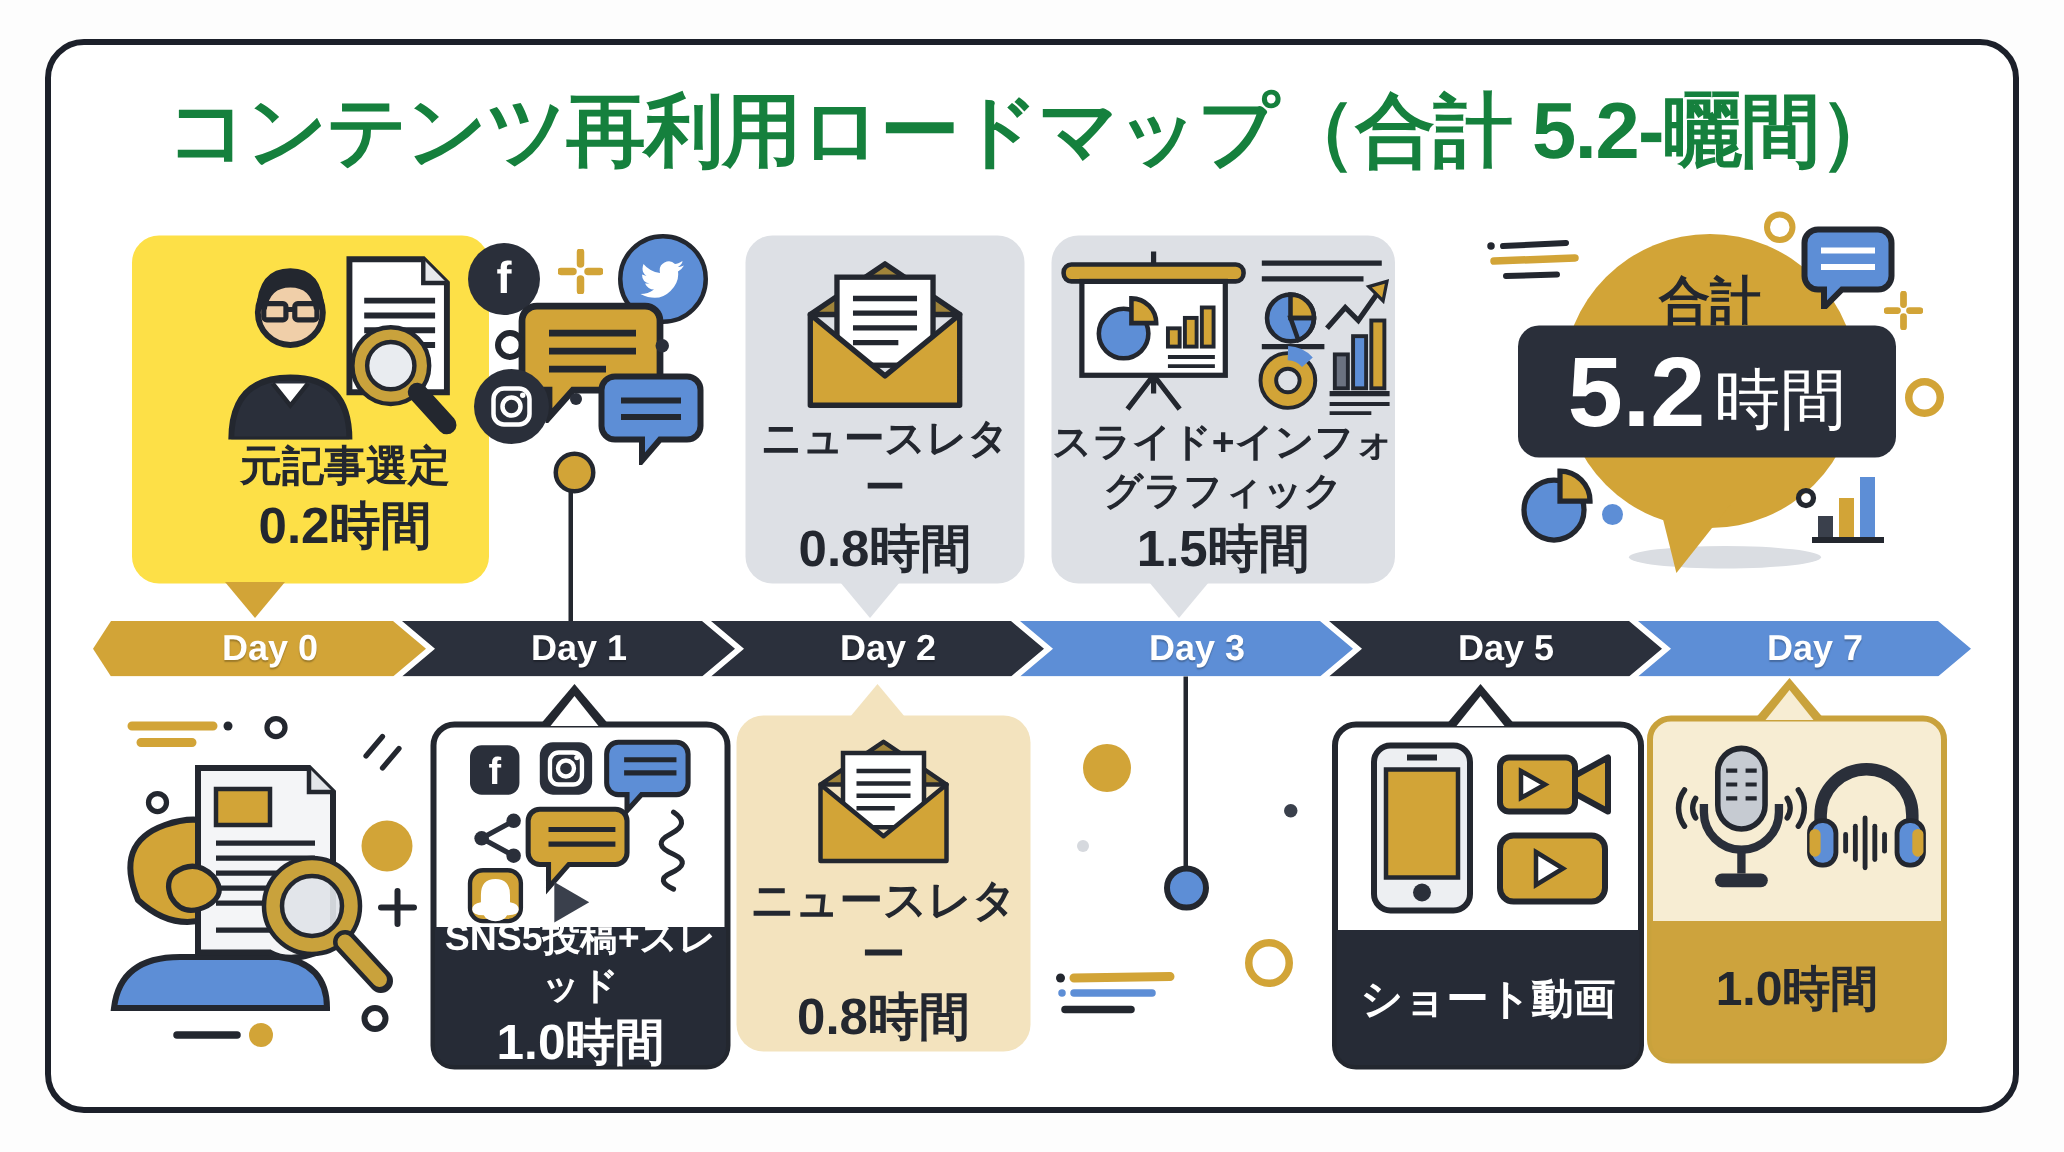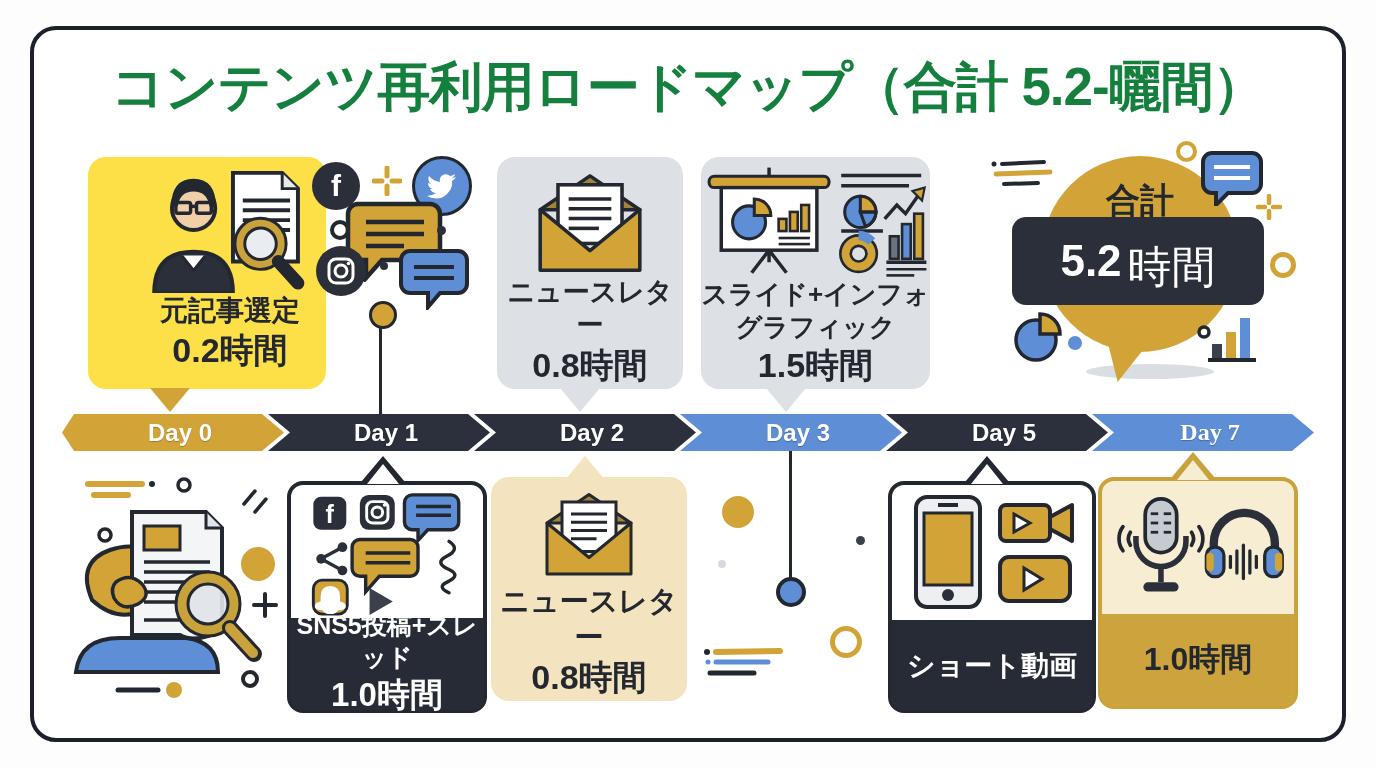--- a/index.html
+++ b/index.html
@@ -35,21 +35,21 @@
   .ring{position:absolute;border-radius:50%;background:transparent;}
   .vline{position:absolute;width:3px;background:#23272f;}
   
   #bubble{position:absolute;left:1042px;top:156px;width:196px;height:196px;border-radius:50%;background:#d2a437;}
   #bubble-tail{position:absolute;left:1102px;top:336px;width:52px;height:46px;background:#d2a437;
                clip-path:polygon(8% 0,100% 0,30% 100%);}
   #bubble-shadow{position:absolute;left:1086px;top:364px;width:128px;height:15px;border-radius:50%;background:#dadde2;}
   #total-label{position:absolute;left:1042px;top:178px;width:196px;text-align:center;font-size:34px;font-weight:800;color:#23272f;}
   #total-plate{position:absolute;left:1012px;top:217px;width:252px;height:88px;background:#2a2f3a;border-radius:14px;
                display:flex;align-items:center;justify-content:center;gap:6px;color:#fff;}
-  #total-value{font-size:44px;font-weight:800;line-height:1;}
+  #total-value{font-size:66px;font-weight:800;line-height:1;}
   #total-unit{font-size:44px;font-weight:400;line-height:1;padding-top:12px;}
   svg{display:block;}
 </style>
 </head>
 <body>
 
 <div id="stage">
   <div id="frame"></div>
 
   <div id="title">コンテンツ再利用ロードマップ（合計 5.2-曬間）</div>
@@ -222,21 +222,21 @@
     </div>
   <div class="chev chev-mid bg-dark" style="left:474px;">
       <span>Day 2</span>
     </div>
   <div class="chev chev-mid bg-blue" style="left:680px;">
       <span>Day 3</span>
     </div>
   <div class="chev chev-mid bg-dark" style="left:886px;">
       <span>Day 5</span>
     </div>
-  <div class="chev chev-mid bg-blue" style="left:1092px;font-family:Liberation Serif, serif;">
+  <div class="chev chev-mid bg-blue" style="left:1092px;">
       <span>Day 7</span>
     </div>
 
   <div class="vline" style="left:789px;top:451px;height:128px;"></div>
   <div class="dot" style="left:776px;top:577px;width:22px;height:22px;background:#5d8ed6;border:4px solid #23272f;"></div>
 
   <svg class="abs" style="left:58px;top:472px;" width="230" height="240" viewBox="0 0 230 240">
     <path d="M30 12 H84 M36 23 H70" stroke="#d2a437" stroke-width="6" stroke-linecap="round"></path>
     <circle cx="94" cy="12" r="3" fill="#23272f"></circle>
     <circle cx="126" cy="13" r="6" fill="none" stroke="#23272f" stroke-width="3.5"></circle>

